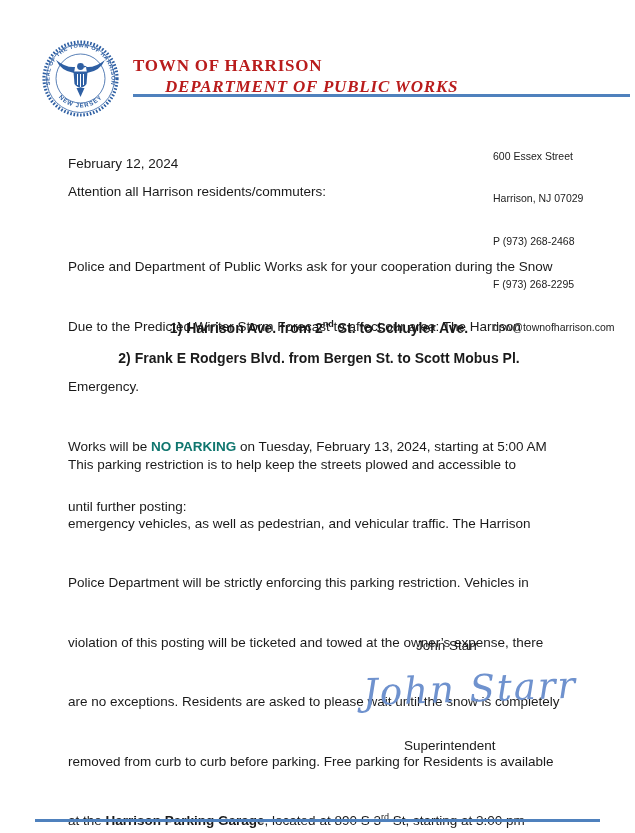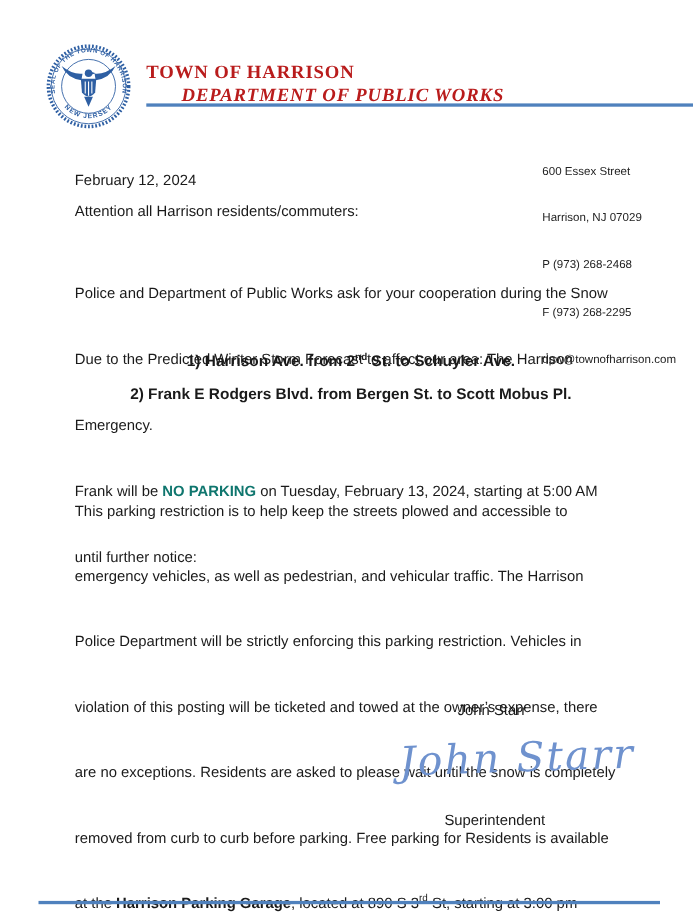--- a/index.html
+++ b/index.html
@@ -106,22 +106,22 @@
   </div>
 
   <div class="bodytext date">February 12, 2024</div>
 
   <div class="bodytext salutation">Attention all Harrison residents/commuters:</div>
 
   <div class="bodytext para1">
     <div>Police and Department of Public Works ask for your cooperation during the Snow</div>
     <div>Due to the Predicted Winter Storm Forecast to affect our area: The Harrison</div>
     <div>Emergency.</div>
-    <div><span>Frank will be </span><span class="red-bold">NO PARKING</span><span> on Tuesday, February 13, 2024, starting at 5:00 AM</span></div>
-    <div>until further notice:</div>
+    <div><span>Works will be </span><span class="red-bold">NO PARKING</span><span> on Tuesday, February 13, 2024, starting at 5:00 AM</span></div>
+    <div>until further posting:</div>
   </div>
 
   <div class="restriction restriction1"><span>1) Harrison Ave. from 2</span><sup>nd</sup><span> St. to Schuyler Ave.</span></div>
 
   <div class="restriction restriction2"><span>2) Frank E Rodgers Blvd. from Bergen St. to Scott Mobus Pl.</span></div>
 
   <div class="bodytext para2">
     <div>This parking restriction is to help keep the streets plowed and accessible to</div>
     <div>emergency vehicles, as well as pedestrian, and vehicular traffic. The Harrison</div>
     <div>Police Department will be strictly enforcing this parking restriction. Vehicles in</div>

